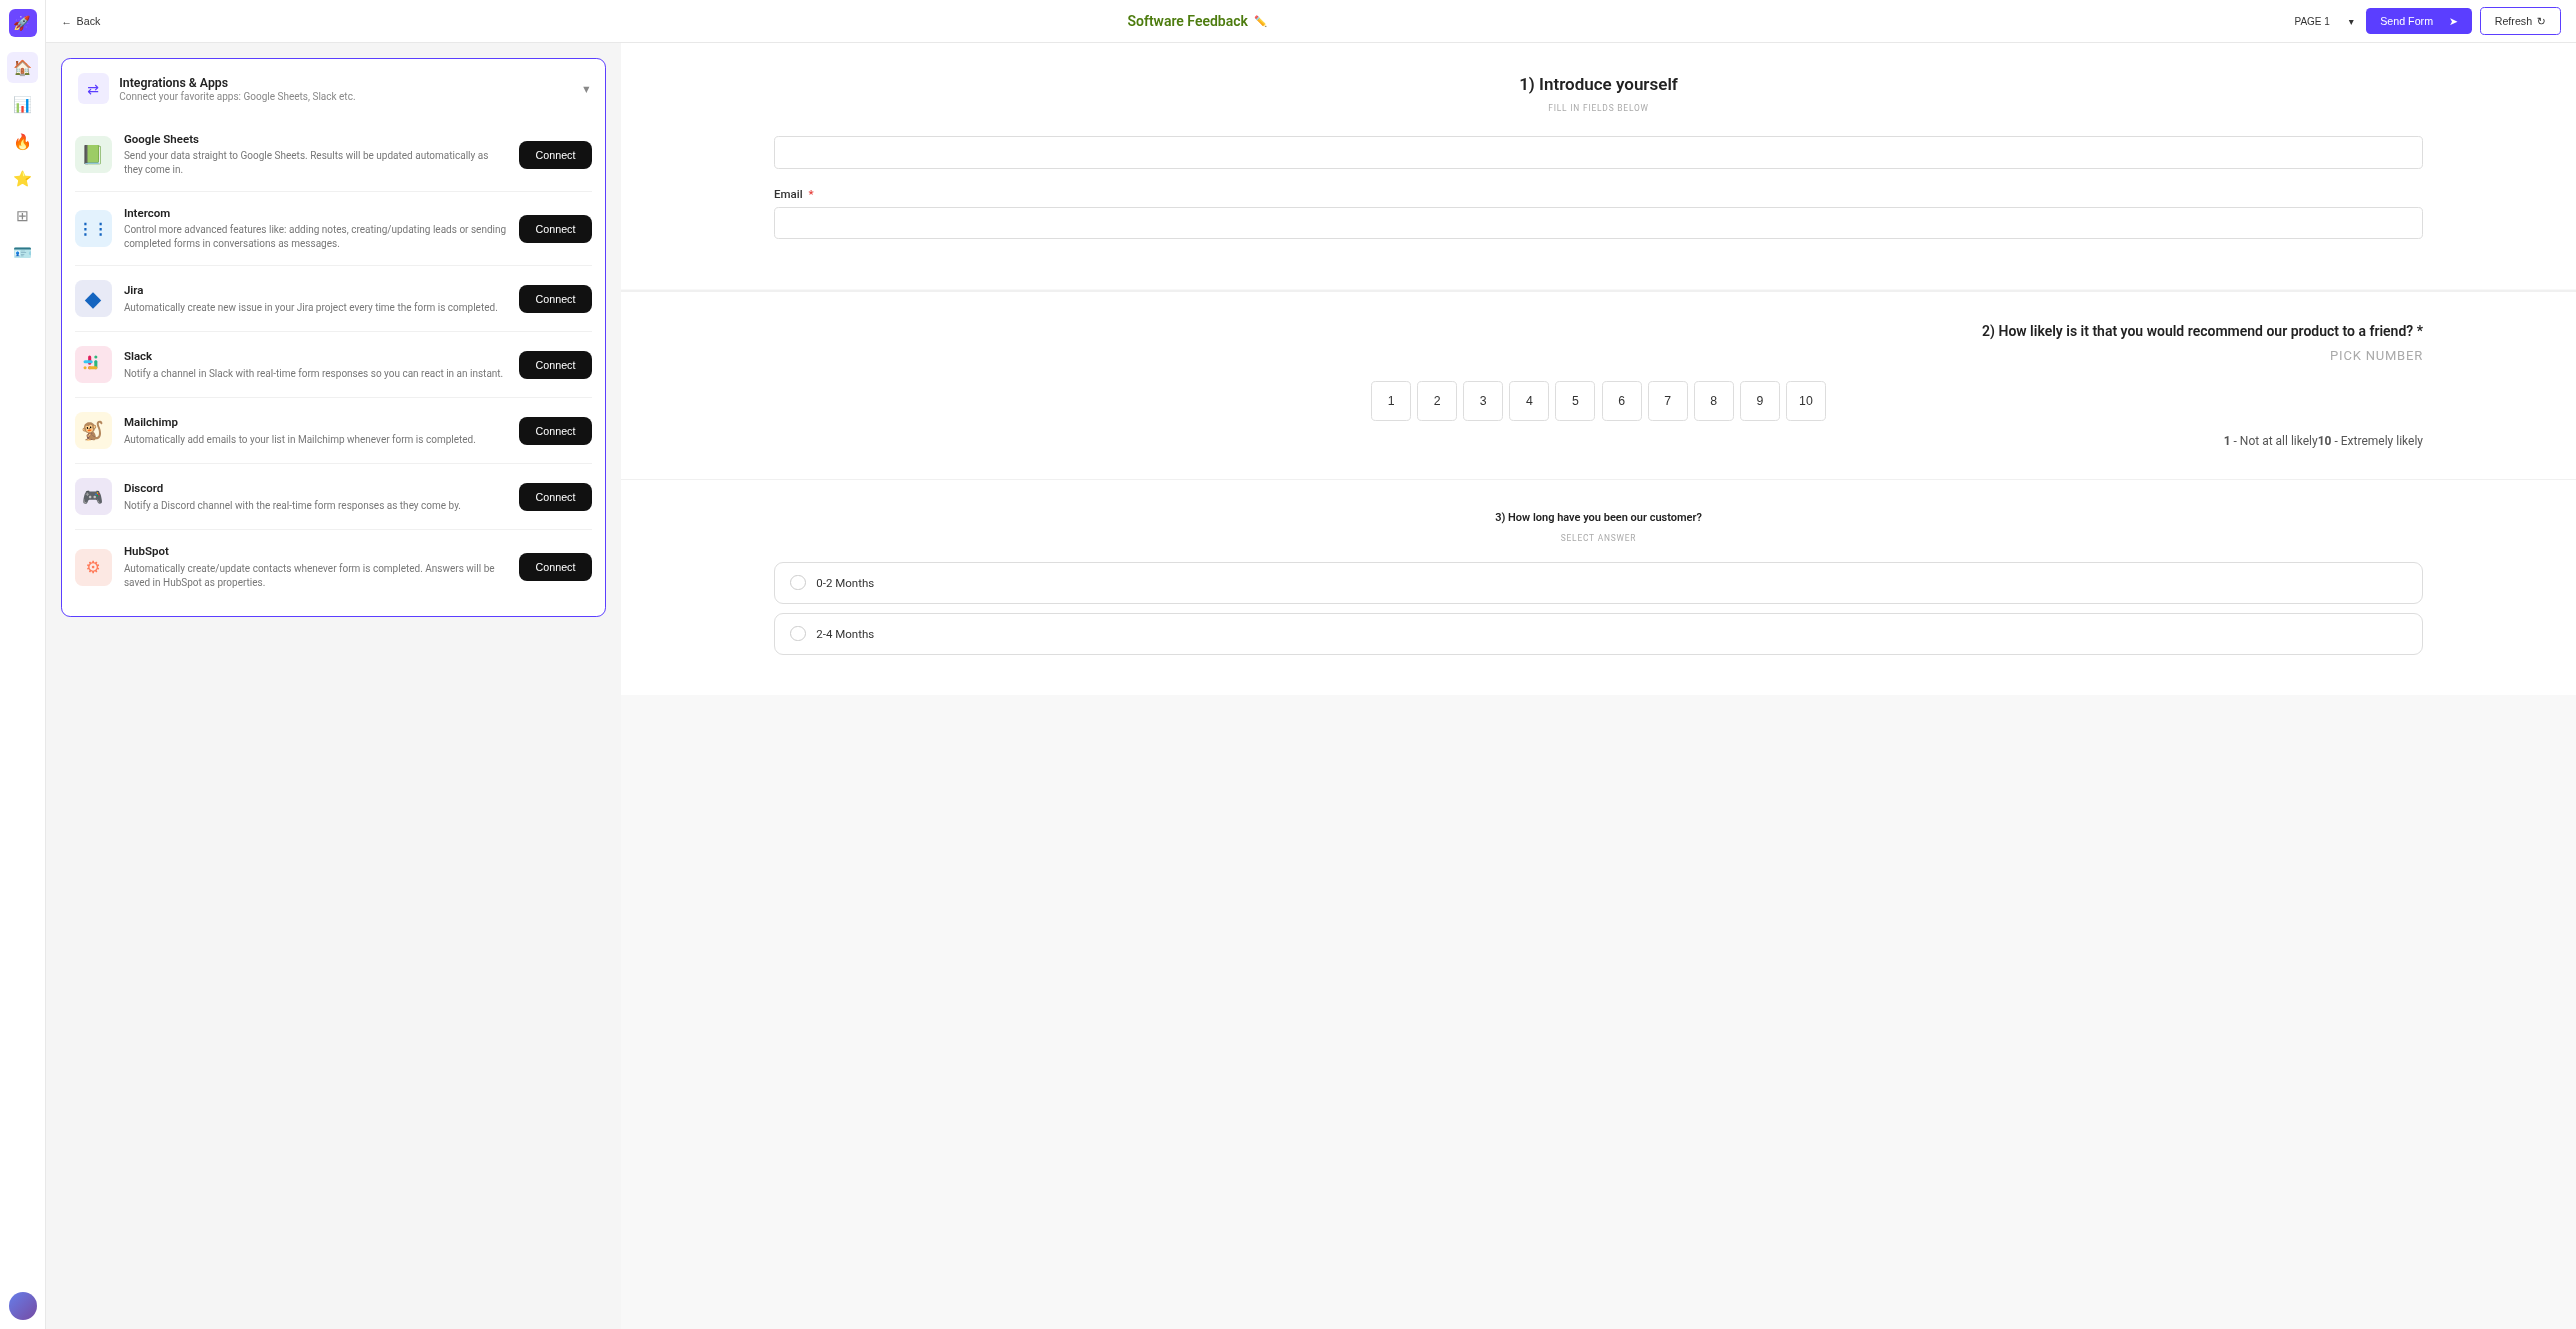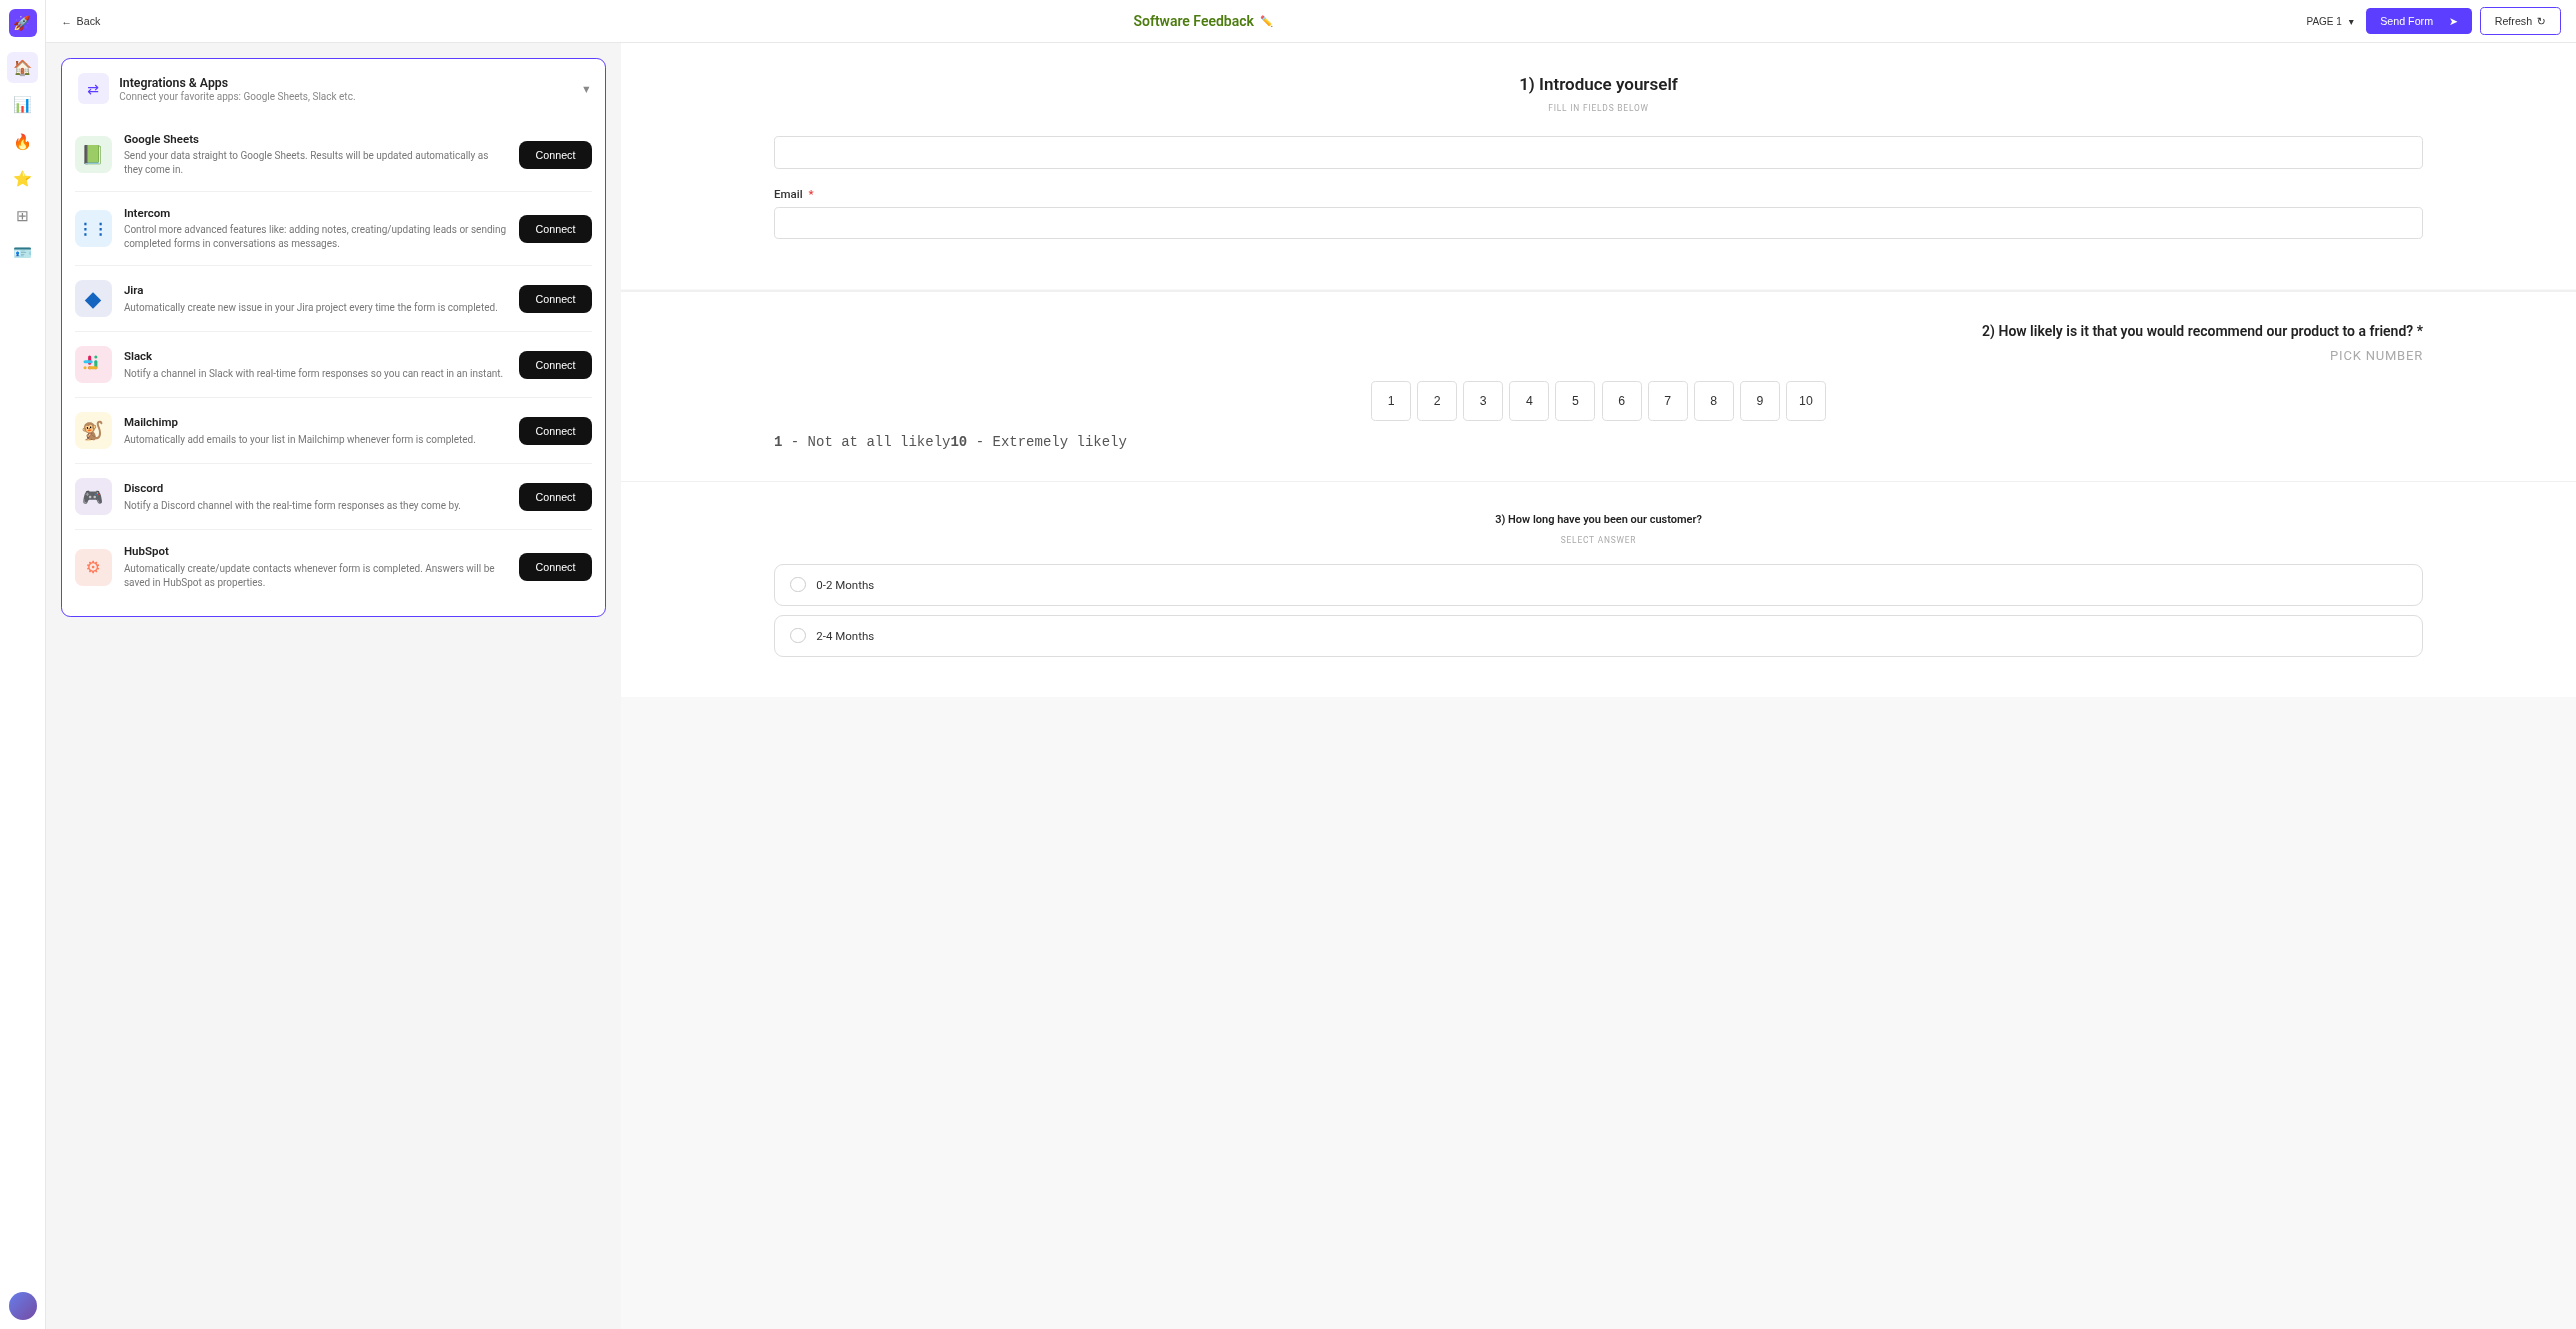--- a/index.html
+++ b/index.html
@@ -87,21 +87,21 @@
       font-size: 14px;
       font-weight: 600;
       color: #4d7c0f;
     }
     .topbar .edit-icon {
       color: #888;
       cursor: pointer;
       font-size: 10.7px;
     }
     .topbar .page-selector {
-      display: flex; align-items: center; gap: 7px;
+      display: flex; align-items: center; gap: 19px;
       font-size: 10px;
       color: #333;
       cursor: pointer;
       border: none; background: none;
     }
     .topbar .actions {
       display: flex; align-items: center; gap: 7.7px;
     }
     .btn-send {
       background: #5b3eff;
@@ -327,24 +327,23 @@
       border: 0.8px solid #ddd;
       border-radius: 4.6px;
       background: white;
       font-size: 12.3px;
       color: #333;
       cursor: pointer;
       display: flex; align-items: center; justify-content: center;
     }
     .nps-labels {
       display: flex;
-      justify-content: flex-start;
-      font-size: 14px;
+      justify-content: flex-end;
+      font-size: 12px;
       color: #555;
-      font-family: Liberation Mono, monospace;
     }
     .nps-labels .bold { font-weight: 700; }
 
     
     .duration-section {
       background: #fff;
       padding: 31px 153px;
     }
     .duration-section h2 {
       font-size: 11px;

